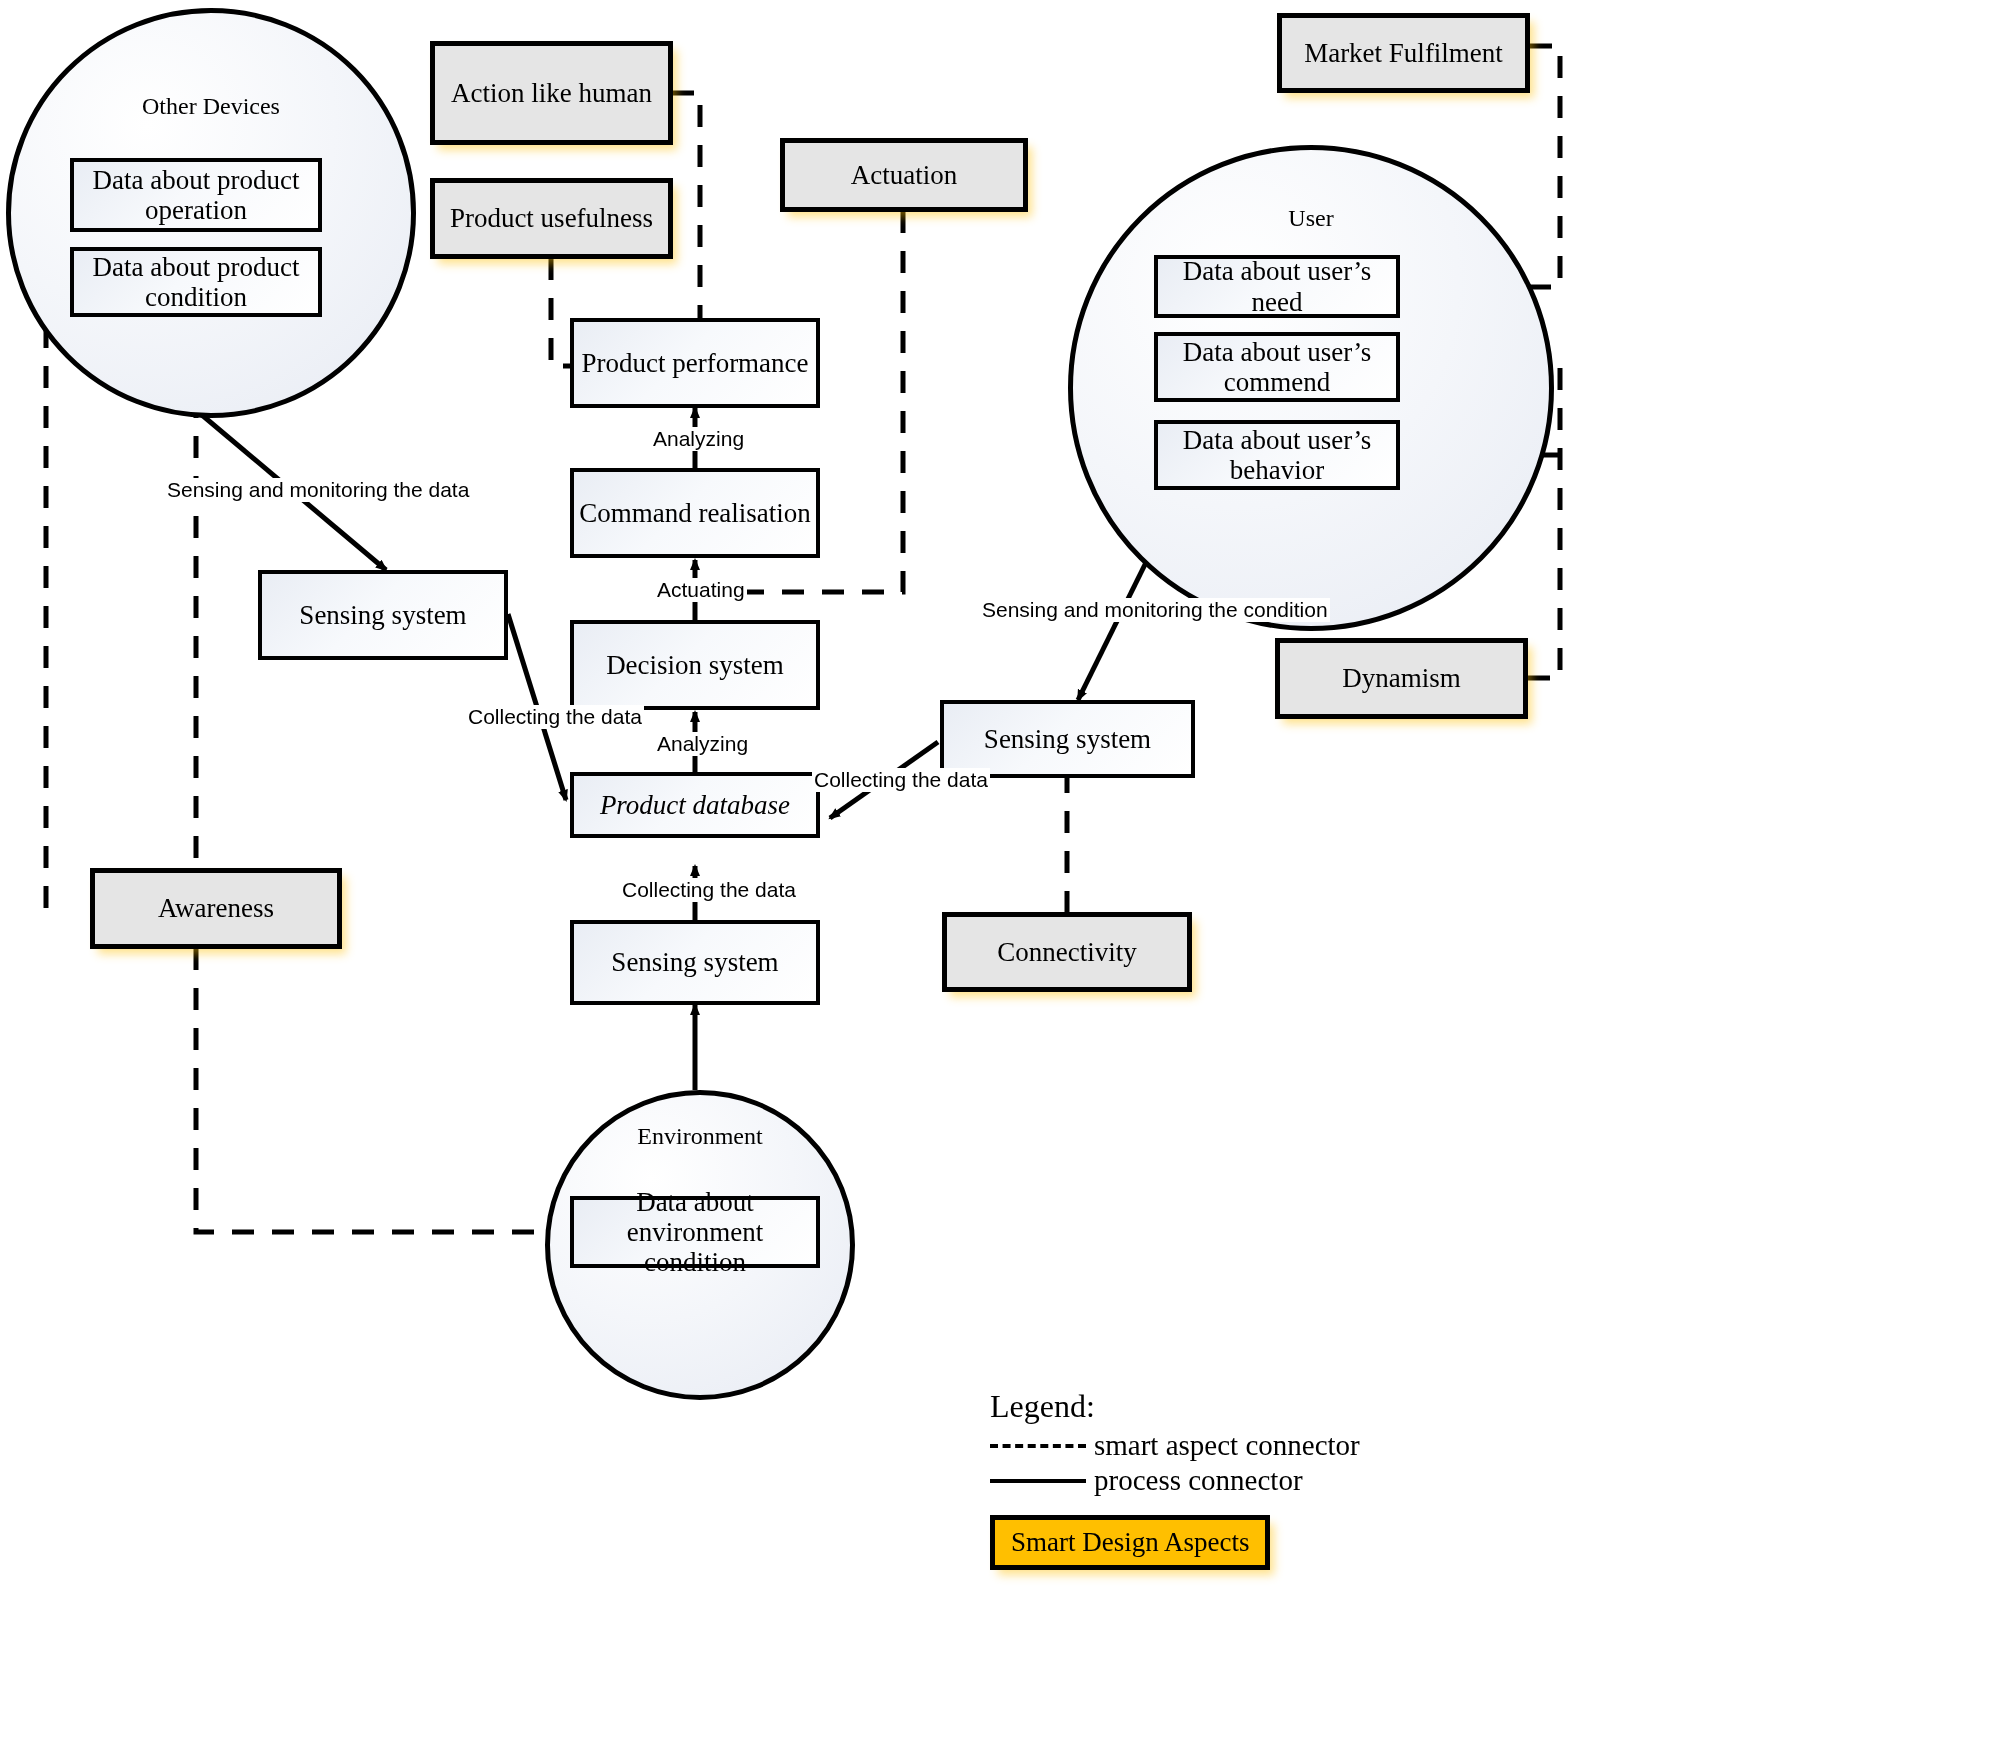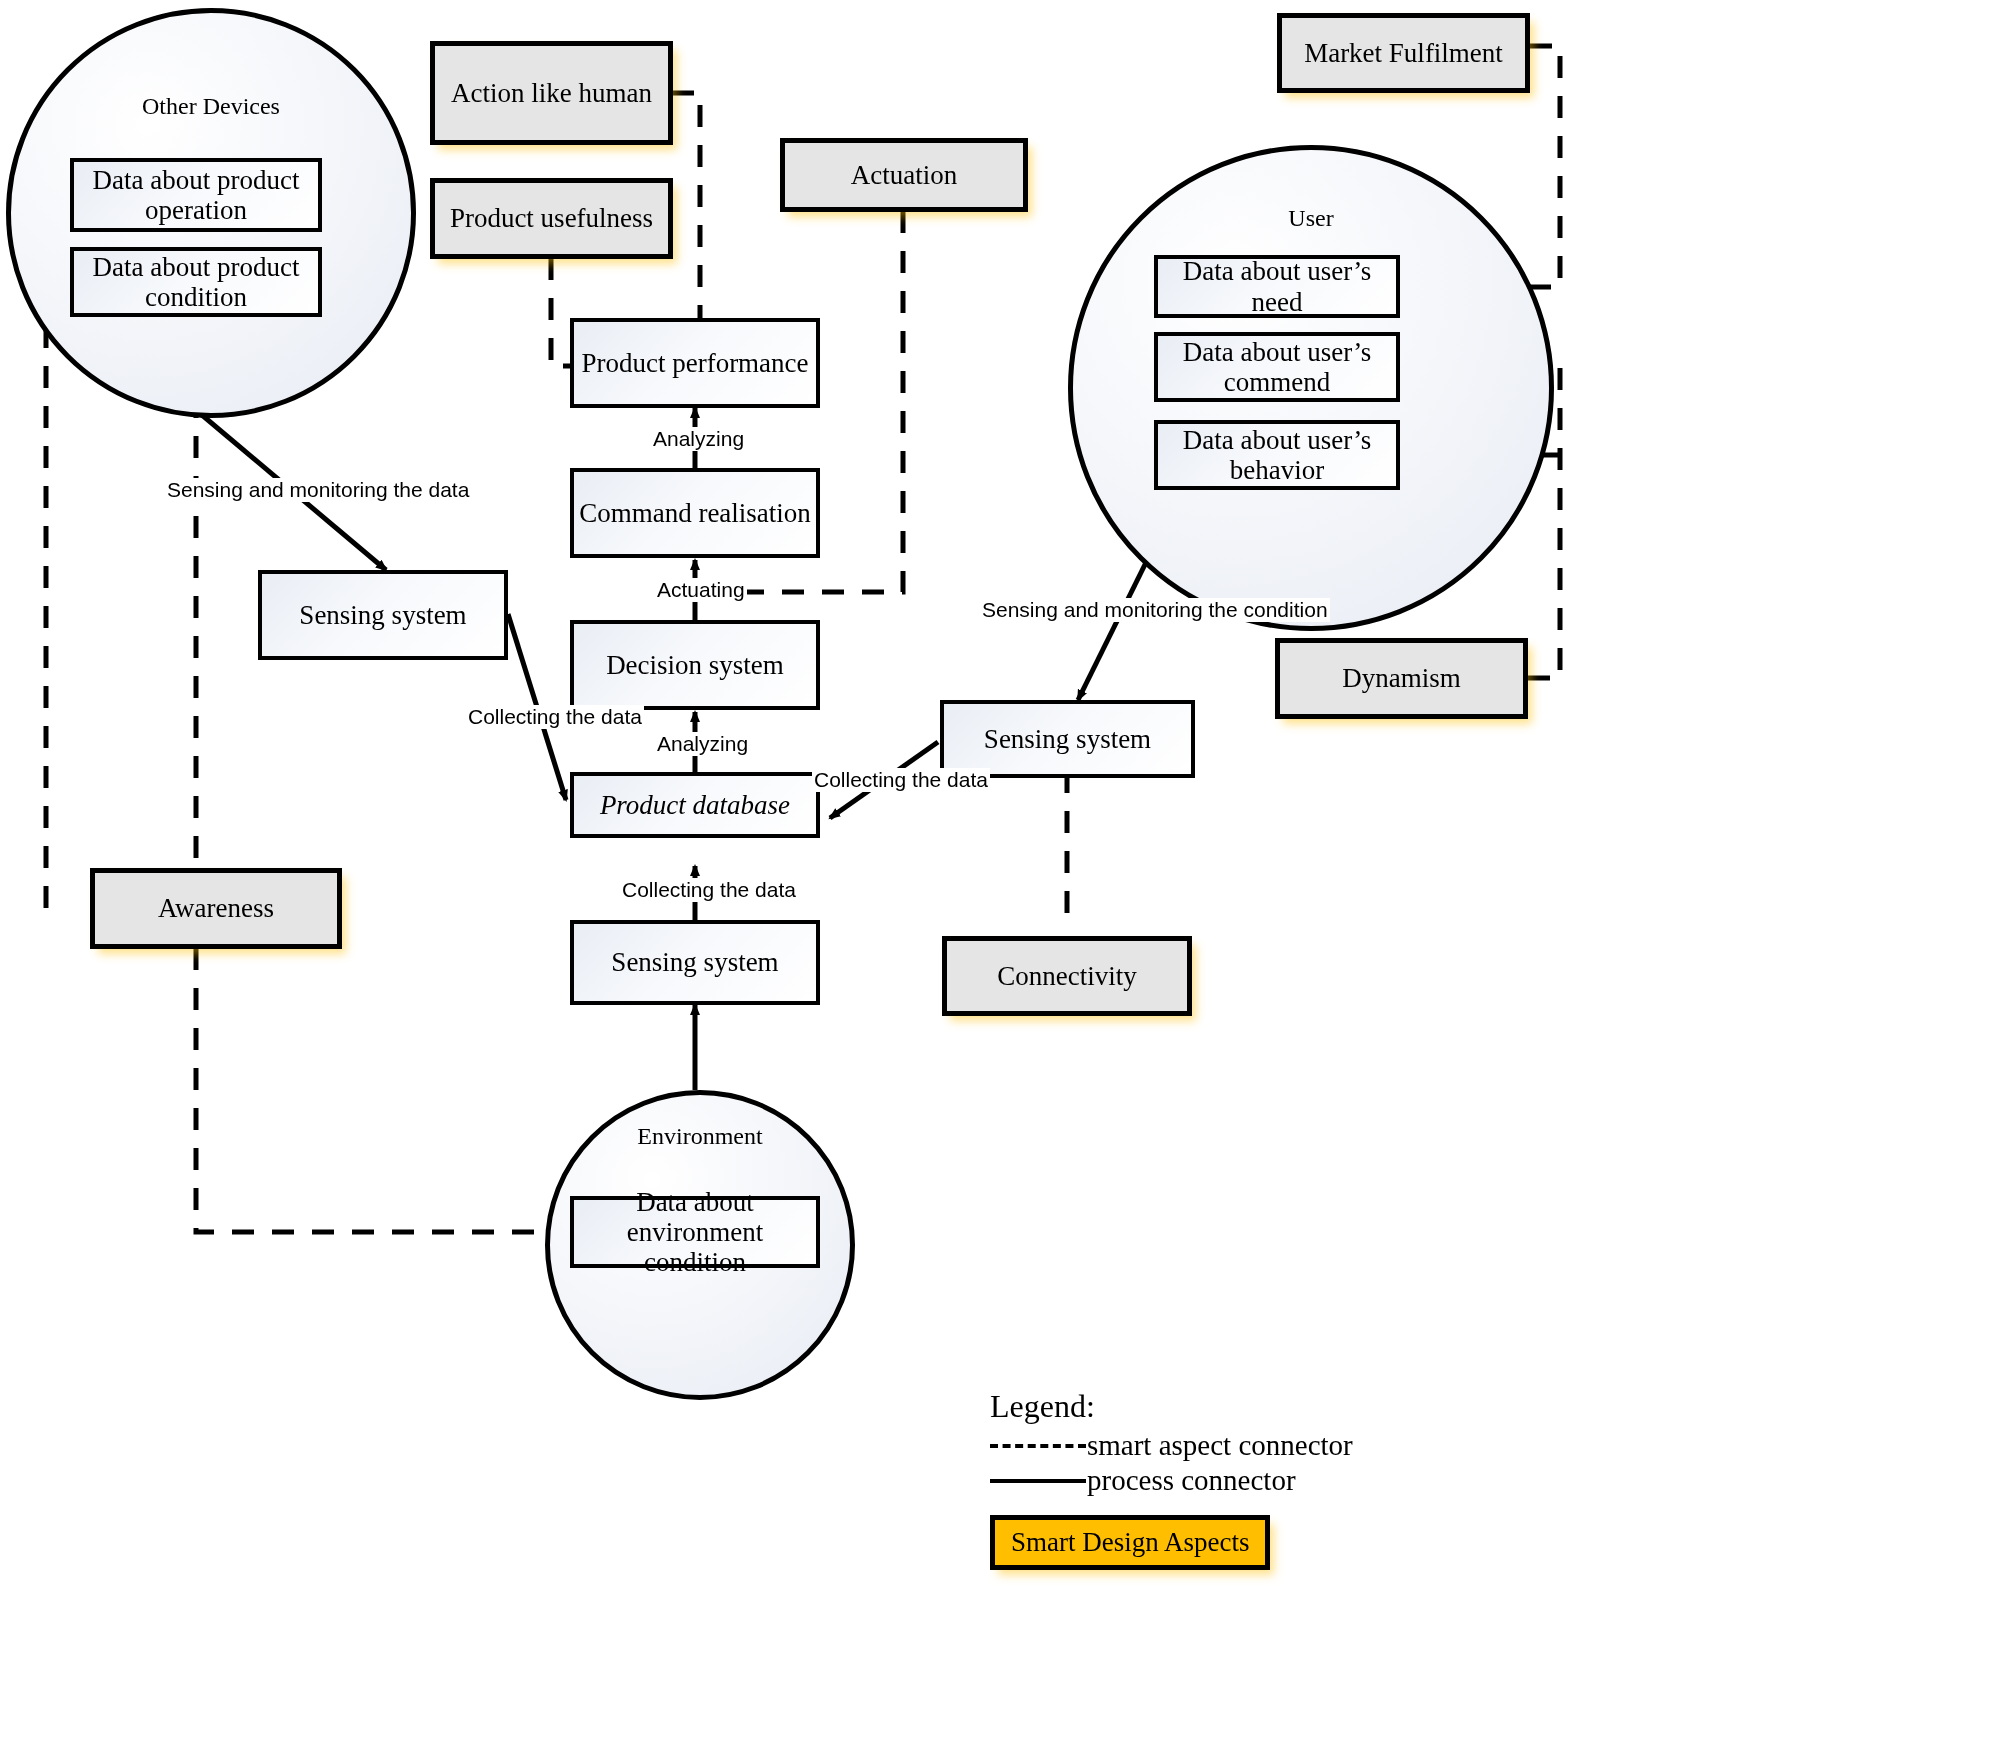--- a/index.html
+++ b/index.html
@@ -36,21 +36,21 @@
   }
 
   .edge-label{
     position:absolute;font-family:"Liberation Sans","DejaVu Sans",sans-serif;
     font-size:21px;color:#000;white-space:nowrap;background:#fff;padding:0 2px;
   }
 
   
   #legend{position:absolute;left:990px;top:1388px;width:420px;}
   .legend-title{font-size:32px;margin:0 0 4px 0;}
-  .legend-row{display:flex;align-items:center;gap:1px;font-size:29px;margin-bottom:2px;}
+  .legend-row{display:flex;align-items:center;gap:8px;font-size:29px;margin-bottom:2px;}
   .swatch-dash{width:96px;height:0;border-top:4px dashed #000;flex:none;}
   .swatch-solid{width:96px;height:0;border-top:4px solid #000;flex:none;}
   #legend-aspect{
     margin-top:16px;display:inline-flex;align-items:center;justify-content:center;
     border:5px solid #000;background:#FFBF00;font-size:27px;
     padding:7px 16px;box-shadow:6px 7px 9px -2px rgba(255,191,0,.45);
   }
 </style>
 </head>
 <body>
@@ -181,21 +181,21 @@
   <div class="node abox" style="left:430px;top:178px;width:243px;height:81px;">Product usefulness</div>
 
   <div class="node abox" style="left:780px;top:138px;width:248px;height:74px;">Actuation</div>
 
   <div class="node abox" style="left:1277px;top:13px;width:253px;height:80px;">Market Fulfilment</div>
 
   <div class="node abox" style="left:1275px;top:638px;width:253px;height:81px;">Dynamism</div>
 
   <div class="node abox" style="left:70px;top:868px;width:252px;height:81px;margin-left:20px;">Awareness</div>
 
-  <div class="node abox" style="left:942px;top:912px;width:250px;height:80px;margin-top:24px;">Connectivity</div>
+  <div class="node abox" style="left:942px;top:912px;width:250px;height:80px;">Connectivity</div>
 
   <div class="edge-label" style="left:165px;top:478px;">Sensing and monitoring the data</div>
 
   <div class="edge-label" style="left:980px;top:598px;">Sensing and monitoring the condition</div>
 
   <div class="edge-label" style="left:651px;top:427px;">Analyzing</div>
 
   <div class="edge-label" style="left:655px;top:578px;">Actuating</div>
 
   <div class="edge-label" style="left:655px;top:732px;">Analyzing</div>

